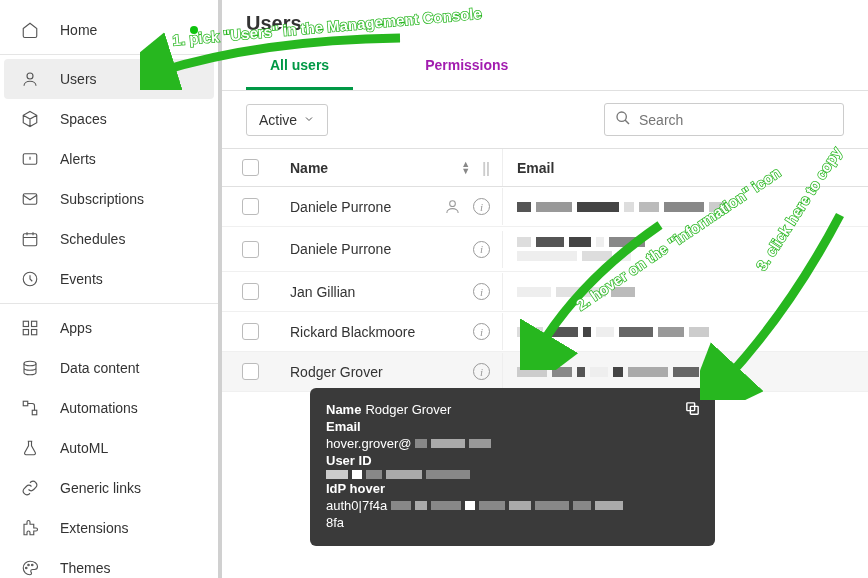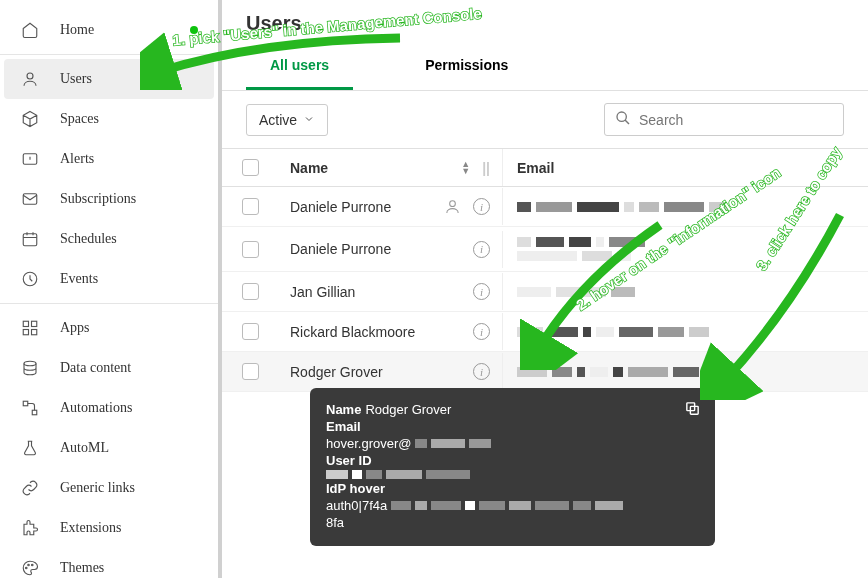--- a/index.html
+++ b/index.html
@@ -1,28 +1,28 @@
 <!DOCTYPE html>
 <html><head>
 <meta charset="utf-8">
 <style>
 * { box-sizing: border-box; margin: 0; padding: 0; }
 body { font-family: -apple-system, BlinkMacSystemFont, 'Segoe UI', sans-serif; font-size: 14px; color: #333; background: #fff; width: 868px; height: 578px; overflow: hidden; position: relative; }
 .layout { display: flex; height: 100%; }
 .sidebar { width: 222px; border-right: 4px solid #d0d0d0; background: #fff; padding-top: 6px; overflow-y: auto; }
-.side-group { border-bottom: 1px solid #e5e5e5; padding: 4px 0; font-family: Liberation Serif, serif; }
+.side-group { border-bottom: 1px solid #e5e5e5; padding: 4px 0; }
 .side-item { display: flex; align-items: center; padding: 10px 16px; cursor: pointer; color: #333; gap: 20px; border-radius: 4px; margin: 0 4px; }
 .side-item.active { background: #eeeeee; }
 .side-item .dot { width: 8px; height: 8px; border-radius: 50%; background: #0ec20e; margin-left: auto; }
 .side-icon { width: 20px; height: 20px; display: flex; align-items: center; justify-content: center; flex-shrink: 0; }
 .side-icon svg { width: 18px; height: 18px; stroke: #555; stroke-width: 1.5; fill: none; }
 .main { flex: 1; display: flex; flex-direction: column; overflow: hidden; }
 .page-title { font-size: 20px; font-weight: 600; padding: 12px 24px 8px; }
 .tabs { display: flex; gap: 48px; padding: 0 24px; border-bottom: 1px solid #e0e0e0; }
-.tab { padding: 14px 24px; cursor: pointer; font-weight: 600; color: #000000; border-bottom: 3px solid transparent; }
+.tab { padding: 14px 24px; cursor: pointer; font-weight: 600; color: #a21caf; border-bottom: 3px solid transparent; }
 .tab.active { color: #009845; border-bottom-color: #009845; }
 .toolbar { display: flex; gap: 10px; padding: 12px 24px; align-items: center; justify-content: space-between; }
 .filter-btn { display: flex; align-items: center; gap: 6px; padding: 7px 12px; border: 1px solid #ccc; border-radius: 3px; background: #fff; cursor: pointer; font-size: 14px; }
 .search-box { display: flex; align-items: center; gap: 8px; padding: 6px 10px; border: 1px solid #ccc; border-radius: 3px; width: 240px; }
 .search-box input { border: none; outline: none; flex: 1; font-size: 14px; }
 .table-wrap { border-top: 1px solid #e0e0e0; overflow: hidden; }
 .thead { display: flex; border-bottom: 1px solid #e0e0e0; background: #fff; font-weight: 600; }
 .trow { display: flex; border-bottom: 1px solid #f0f0f0; align-items: center; min-height: 40px; }
 .cell-check { width: 56px; display: flex; justify-content: center; padding: 10px 0; }
 .cell-name { flex: 0 0 225px; padding: 10px 12px; display: flex; align-items: center; gap: 8px; border-right: 1px solid #eee; position: relative; }

